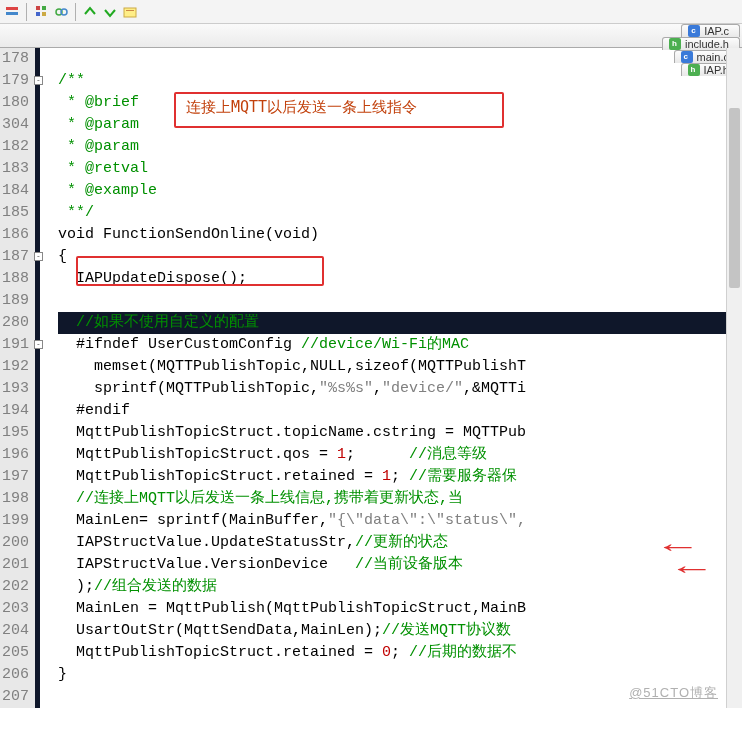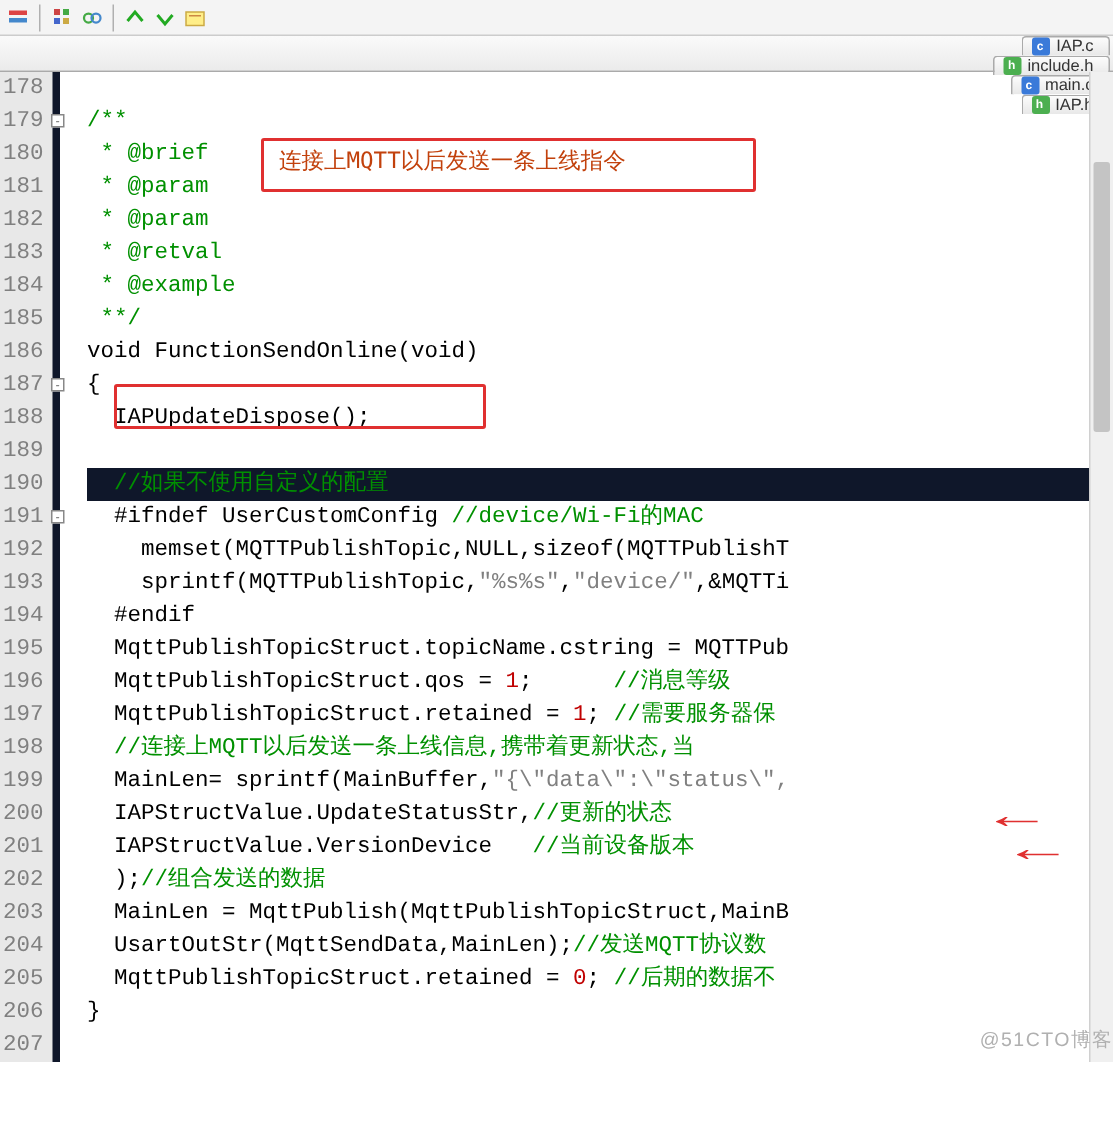--- a/index.html
+++ b/index.html
@@ -27,21 +27,21 @@
 .code-line { height: 22px; position: relative; }
 .hl { background: #0f172a; }
 .kw { color: #000000; }
 .cm { color: #009000; }
 .num { color: #c00000; }
 .str { color: #808080; }
 
 .redbox { position: absolute; border: 2px solid #e03030; border-radius: 2px; pointer-events: none; }
 .arrow { position: absolute; color: #e03030; font-size: 26px; font-weight: bold; pointer-events: none; transform: scaleX(1.8); }
 
-.watermark { position: absolute; right: 0; bottom: 6px; color: #b0b0b0; font: 13px sans-serif; letter-spacing: 1px; }
+.watermark { position: absolute; right: 24px; bottom: 6px; color: #b0b0b0; font: 13px sans-serif; letter-spacing: 1px; text-decoration: underline; }
 
 .scrollbar-v { position: absolute; right: 0; top: 48px; bottom: 0; width: 16px; background: #f0f0f0; border-left: 1px solid #d0d0d0; }
 .scrollbar-v::before { content: ""; position: absolute; top: 60px; left: 2px; right: 2px; height: 180px; background: #c4c4c4; border-radius: 2px; }
 </style>
 </head>
 <body>
 
 <div class="toolbar">
   <span class="tool-icon"><svg viewBox="0 0 16 16">
         <rect x="2" y="3" width="12" height="3" fill="#d44"></rect>
@@ -88,30 +88,30 @@
       <span class="file-h"></span>
       <span class="tab-label">IAP.h</span>
     </div>
 </div>
 
 <div class="editor">
   <div class="gutter" id="gutter">
       <div class="gutter-line">178</div>
       <div class="gutter-line">179<div class="fold">-</div></div>
       <div class="gutter-line">180</div>
-      <div class="gutter-line">181</div>
+      <div class="gutter-line">304</div>
       <div class="gutter-line">182</div>
       <div class="gutter-line">183</div>
       <div class="gutter-line">184</div>
       <div class="gutter-line">185</div>
       <div class="gutter-line">186</div>
       <div class="gutter-line">187<div class="fold">-</div></div>
       <div class="gutter-line">188</div>
       <div class="gutter-line">189</div>
-      <div class="gutter-line">190</div>
+      <div class="gutter-line">280</div>
       <div class="gutter-line">191<div class="fold">-</div></div>
       <div class="gutter-line">192</div>
       <div class="gutter-line">193</div>
       <div class="gutter-line">194</div>
       <div class="gutter-line">195</div>
       <div class="gutter-line">196</div>
       <div class="gutter-line">197</div>
       <div class="gutter-line">198</div>
       <div class="gutter-line">199</div>
       <div class="gutter-line">200</div>

